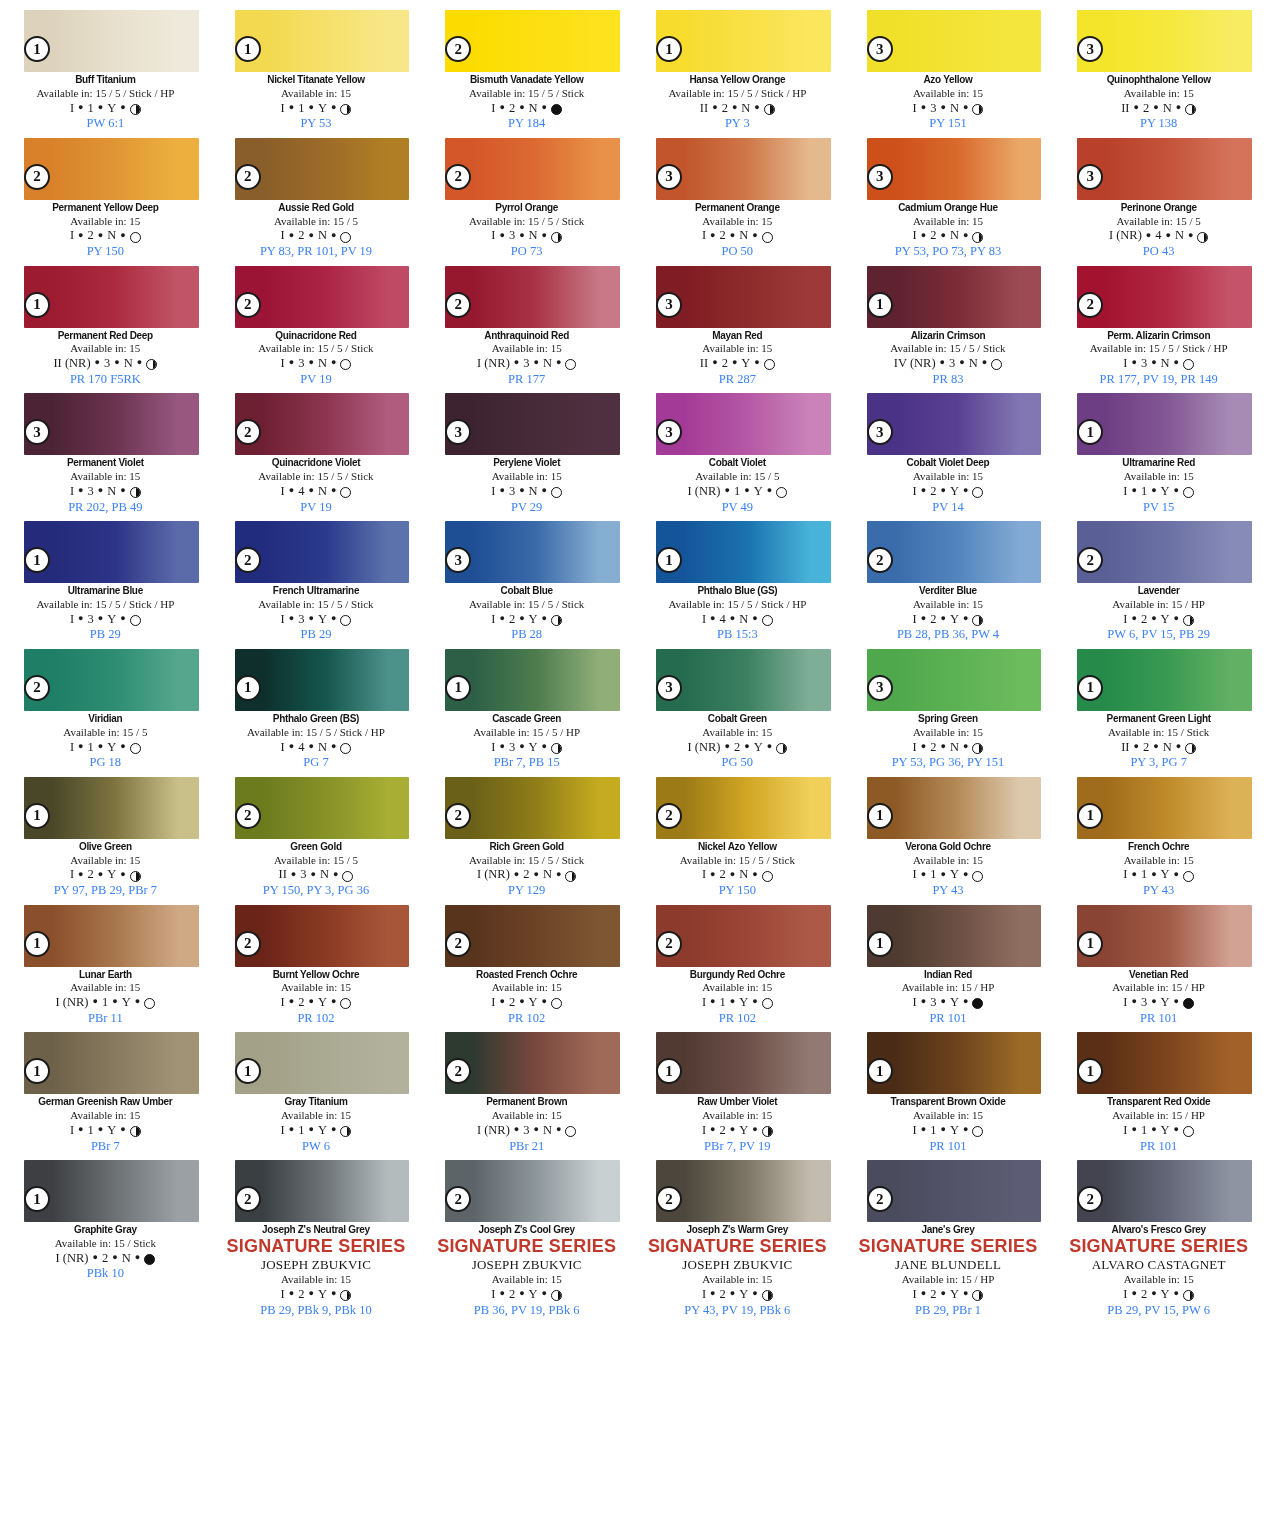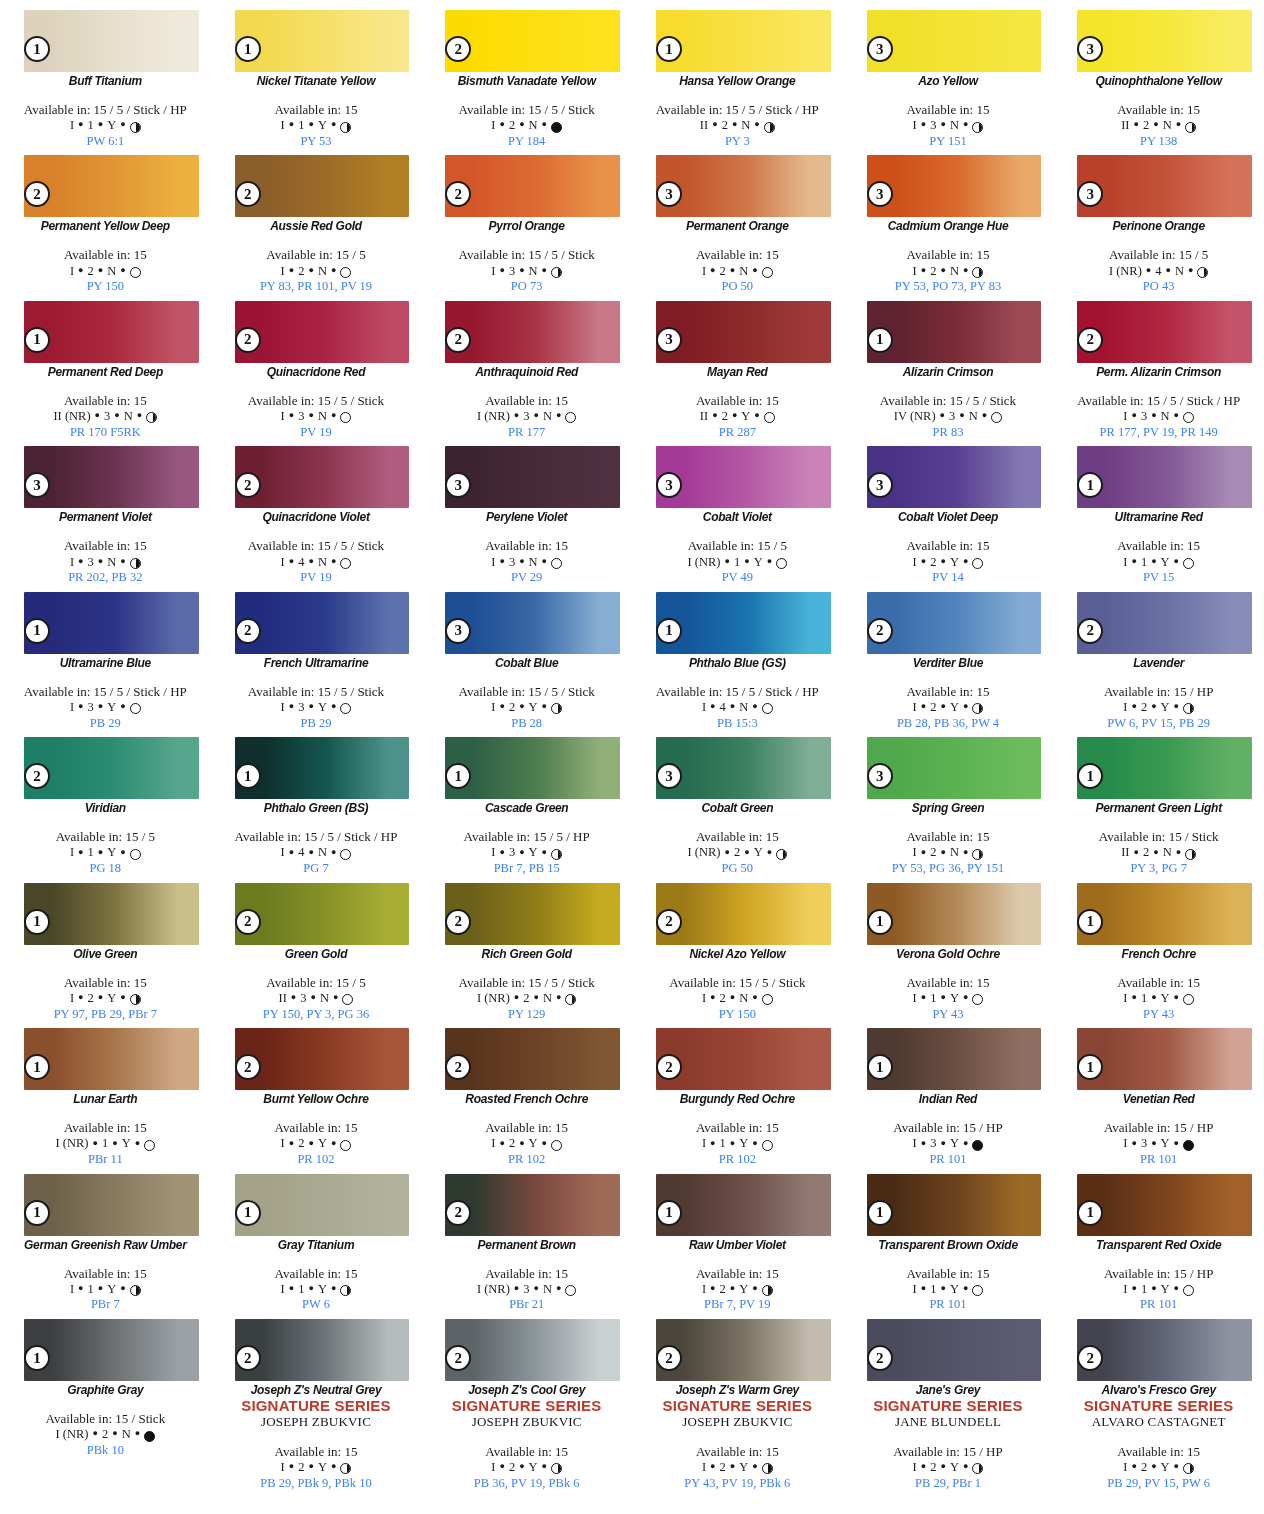--- a/index.html
+++ b/index.html
@@ -51,49 +51,48 @@
     font-family:"Liberation Serif", serif;
     font-size:15px;
     font-weight:700;
     color:#111;
     line-height:1;
     z-index:5;
   }
   .p-name{
     font-family:"Liberation Sans", sans-serif;
     font-weight:700;
-    font-size:12px;
+    font-size:10px;
     color:#151515;
     line-height:1.08;
     letter-spacing:-0.3px;
     margin:1px 0 0 0;
-    font-style:italic;
   }
   .p-sig{
     font-family:"Liberation Sans", sans-serif;
     font-weight:700;
-    font-size:15px;
+    font-size:18px;
     color:#c0392b;
     letter-spacing:0.2px;
     line-height:1.15;
   }
   .p-artist{
     font-family:"Liberation Serif", serif;
     font-size:13px;
     font-weight:400;
     color:#151515;
     letter-spacing:0.2px;
     line-height:1.2;
   }
   .p-avail{
     font-family:"Liberation Serif", serif;
-    font-size:13px;
+    font-size:11px;
     color:#1c1c1c;
     line-height:1.25;
-    margin-top:14px;
+    margin-top:1px;
   }
   .p-props{
     font-family:"Liberation Serif", serif;
     font-size:12.5px;
     color:#1c1c1c;
     line-height:1.25;
     display:flex;
     align-items:center;
     justify-content:center;
     gap:4px;
@@ -463,21 +462,21 @@
       <div class="p-avail">Available in: 15</div>
       <div class="p-props">
         <span>I</span>
         <span class="sep">●</span>
         <span>3</span>
         <span class="sep">●</span>
         <span>N</span>
         <span class="sep">●</span>
         <span class="gran half"></span>
       </div>
-      <div class="p-pig">PR 202, PB 32</div>
+      <div class="p-pig">PR 202, PB 49</div>
     </div>
     <div class="swatch-cell">
       <div class="swatch-wrap">
         <div class="swatch" style="background: linear-gradient(90deg, rgb(110, 32, 51) 0%, rgb(110, 32, 51) 16%, rgb(141, 53, 80) 52%, rgb(176, 92, 126) 88%, rgb(176, 92, 126) 100%);"></div>
         <div class="series-badge">2</div>
       </div>
       <div class="p-name">Quinacridone Violet</div>
       <div class="p-avail">Available in: 15 / 5 / Stick</div>
       <div class="p-props">
         <span>I</span>

